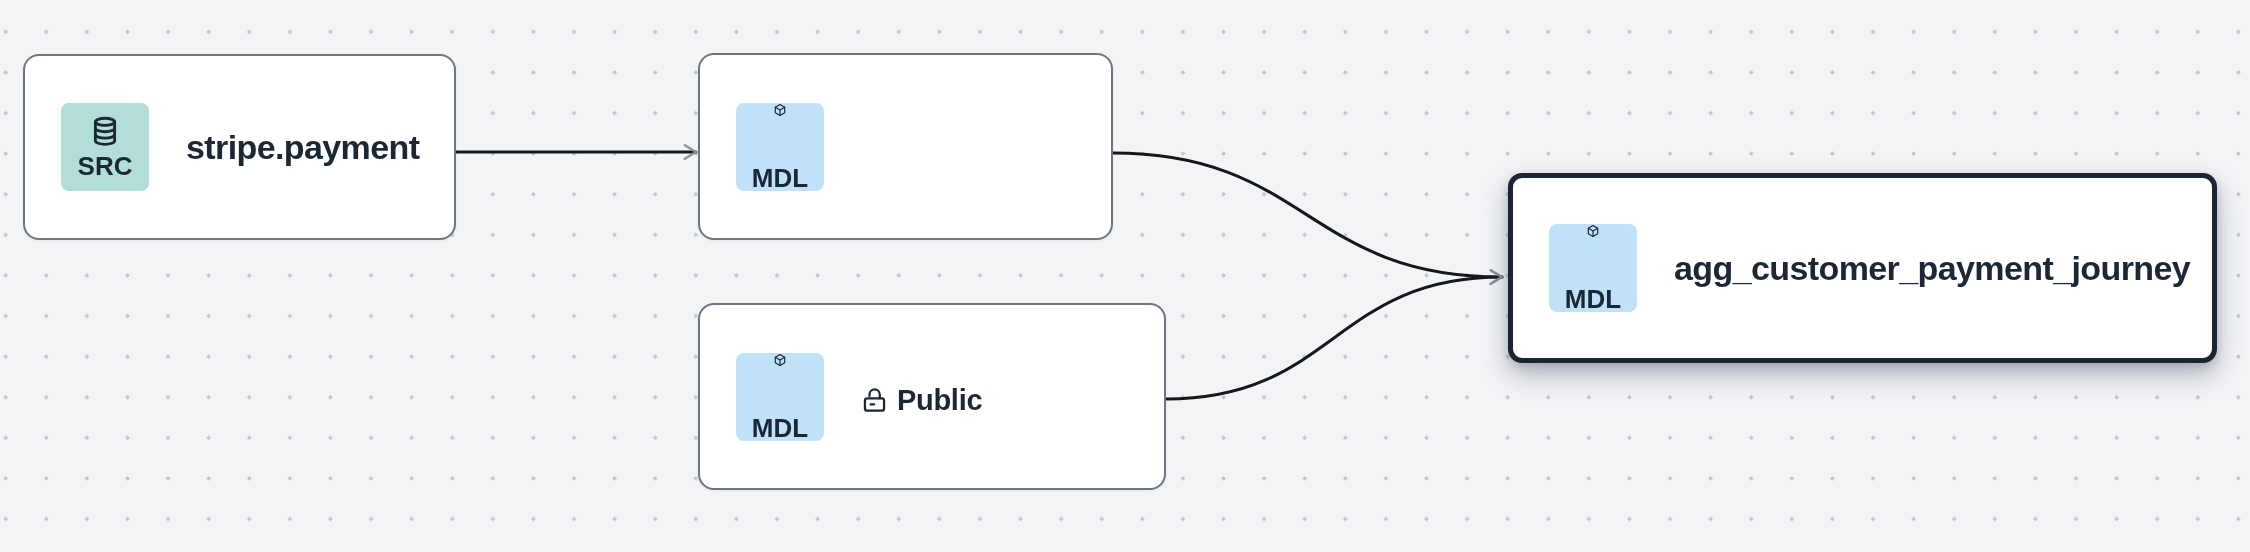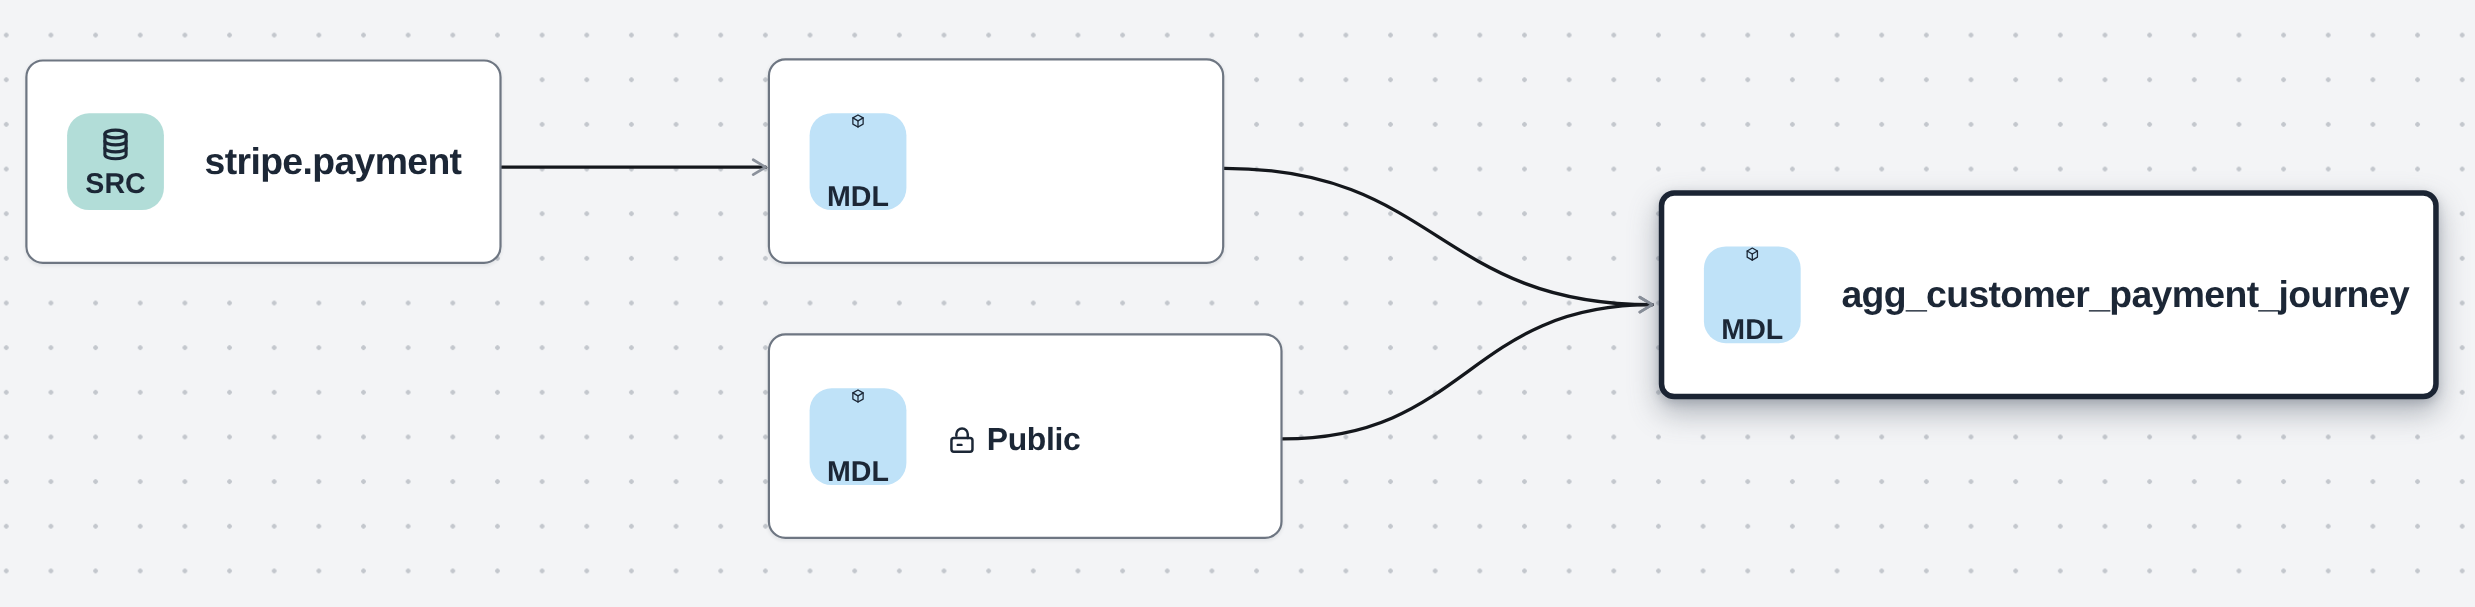--- a/index.html
+++ b/index.html
@@ -64,21 +64,21 @@
     border-radius: 14px;
     box-shadow: 0 12px 26px rgba(95,104,118,0.45), 0 3px 8px rgba(95,104,118,0.25);
   }
   #node-1 { left: 23px;   top: 54px;  width: 433px; height: 186px; }
   #node-2 { left: 698px;  top: 53px;  width: 415px; height: 187px; }
   #node-3 { left: 698px;  top: 303px; width: 468px; height: 187px; }
   #node-4 { left: 1508px; top: 173px; width: 709px; height: 190px; }
   .type-badge {
     flex: 0 0 auto;
     width: 88px; height: 88px;
-    border-radius: 20px;
+    border-radius: 8px;
     margin-right: 37px;
     display: flex; flex-direction: column;
     align-items: center; justify-content: center;
   }
   .type-badge.src { background: var(--badge-src); }
   .type-badge.mdl { background: var(--badge-mdl); gap: 44px; }
   .type-badge svg { display: block; }
   .badge-label {
     font-size: 26px;
     font-weight: 600;

